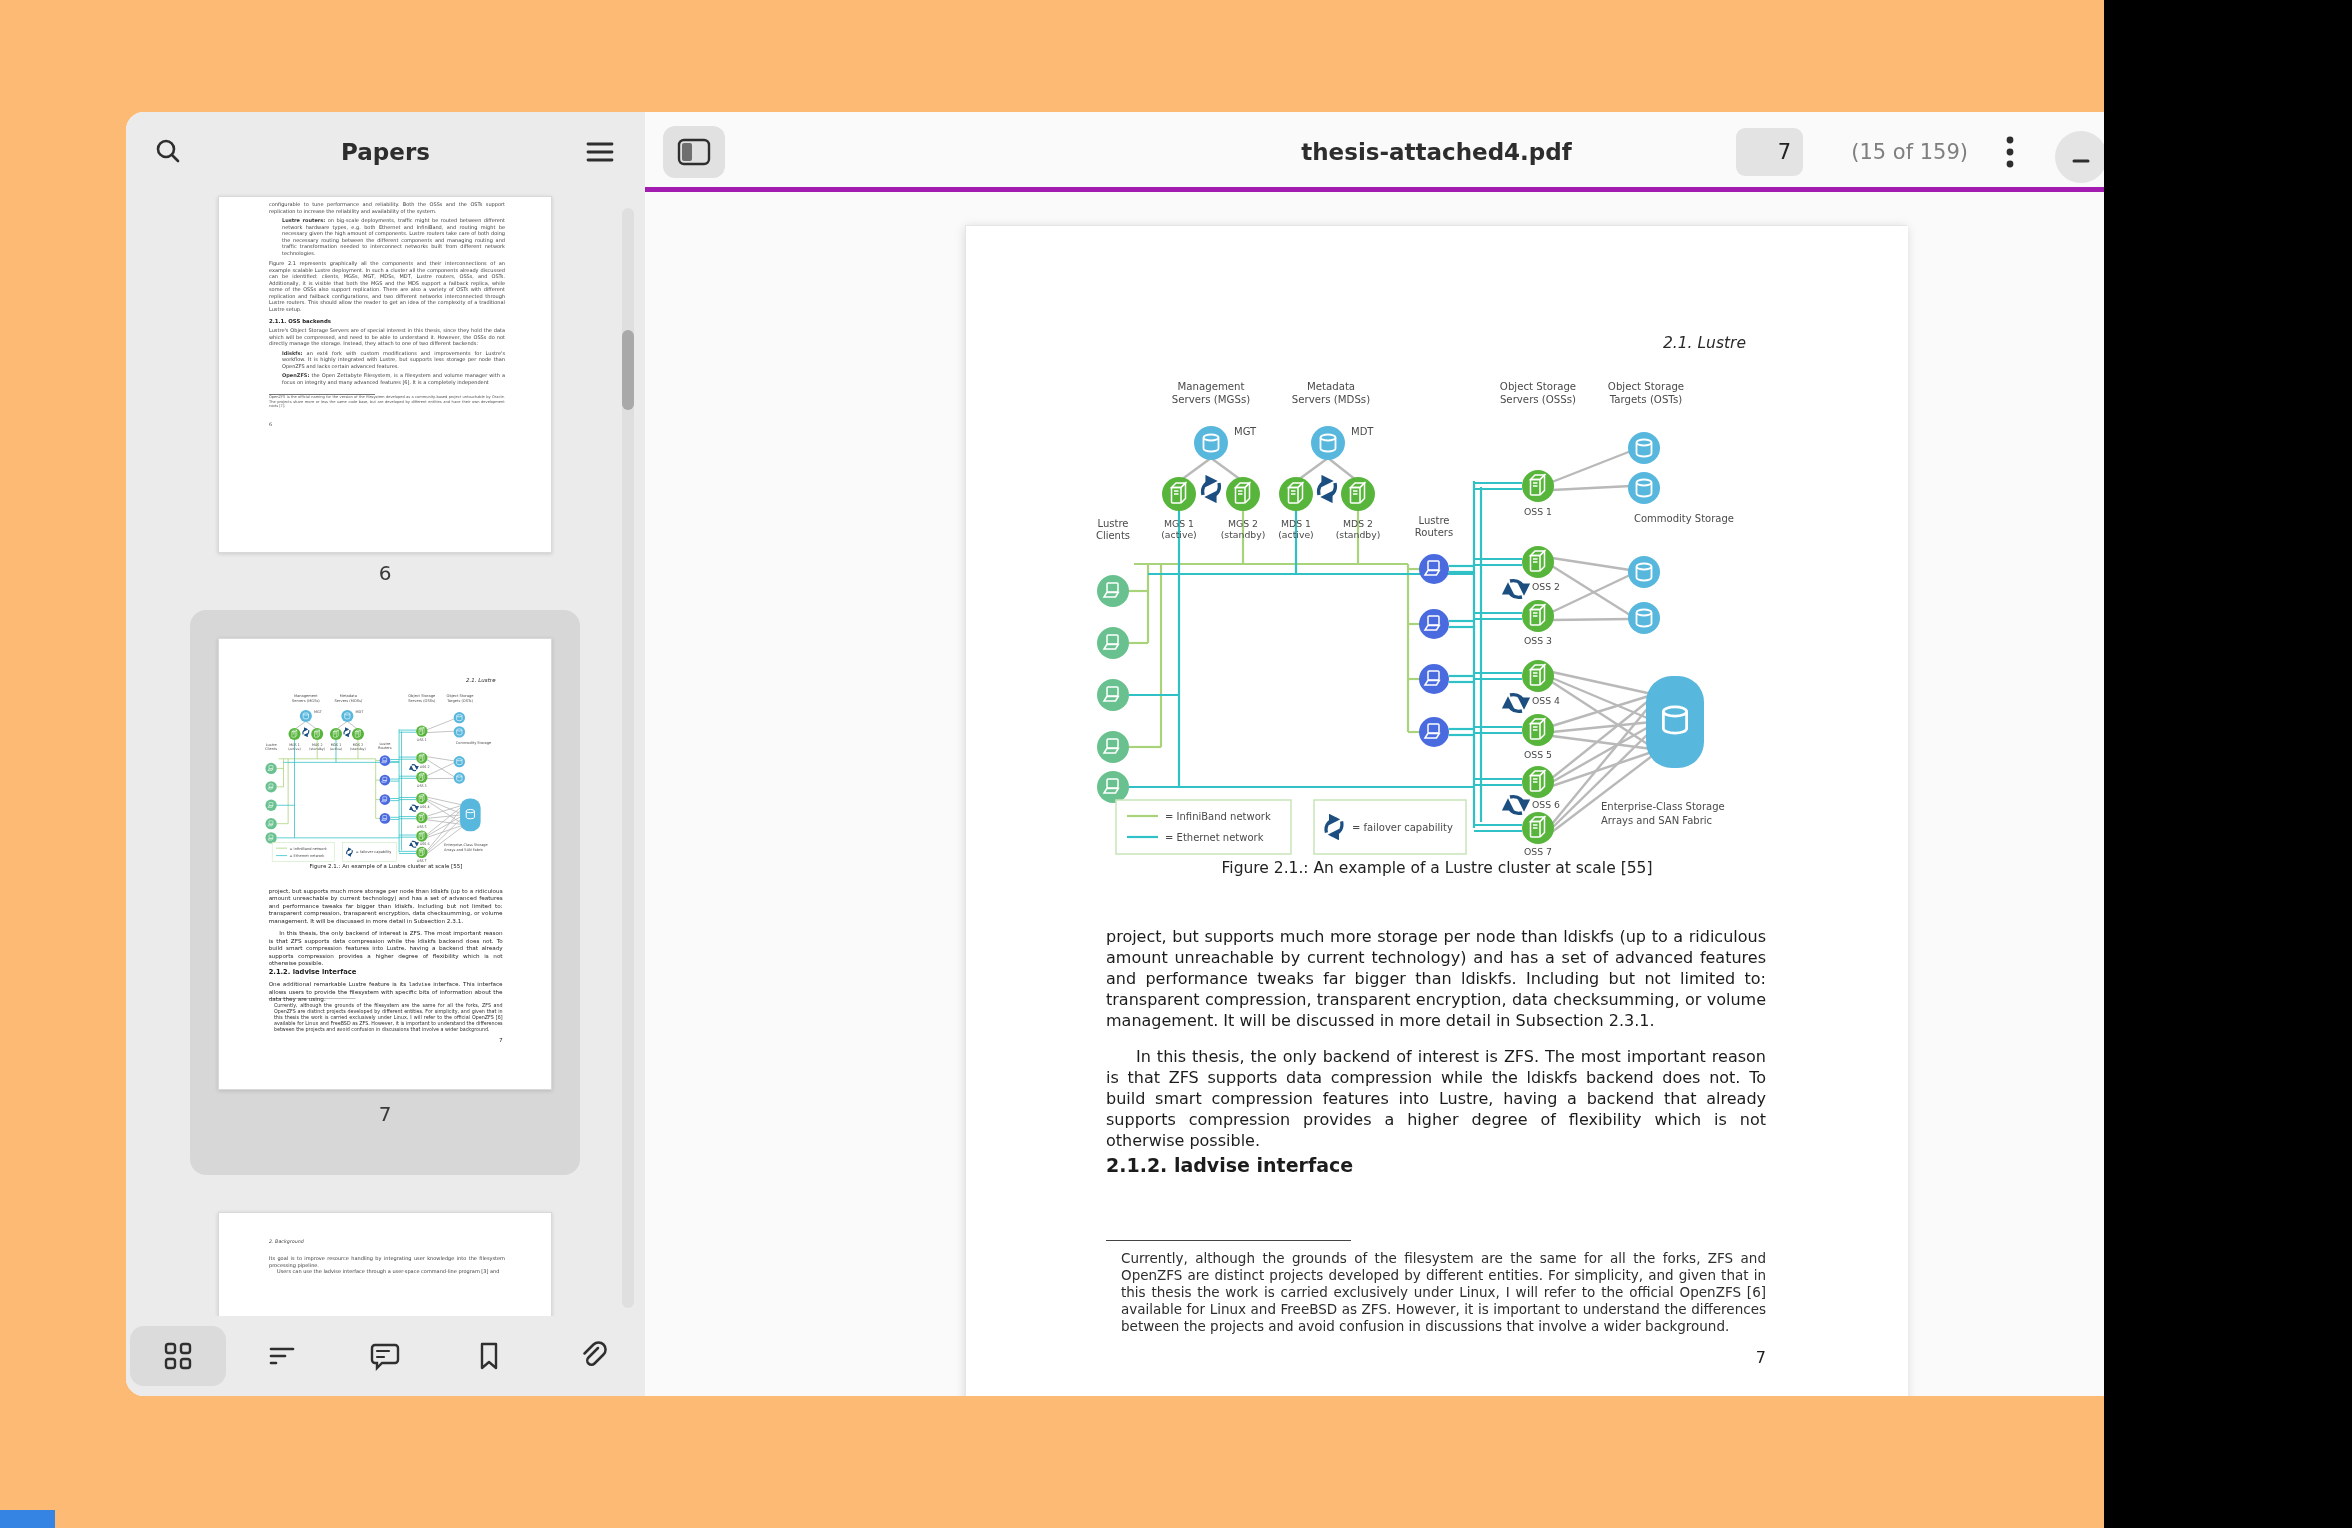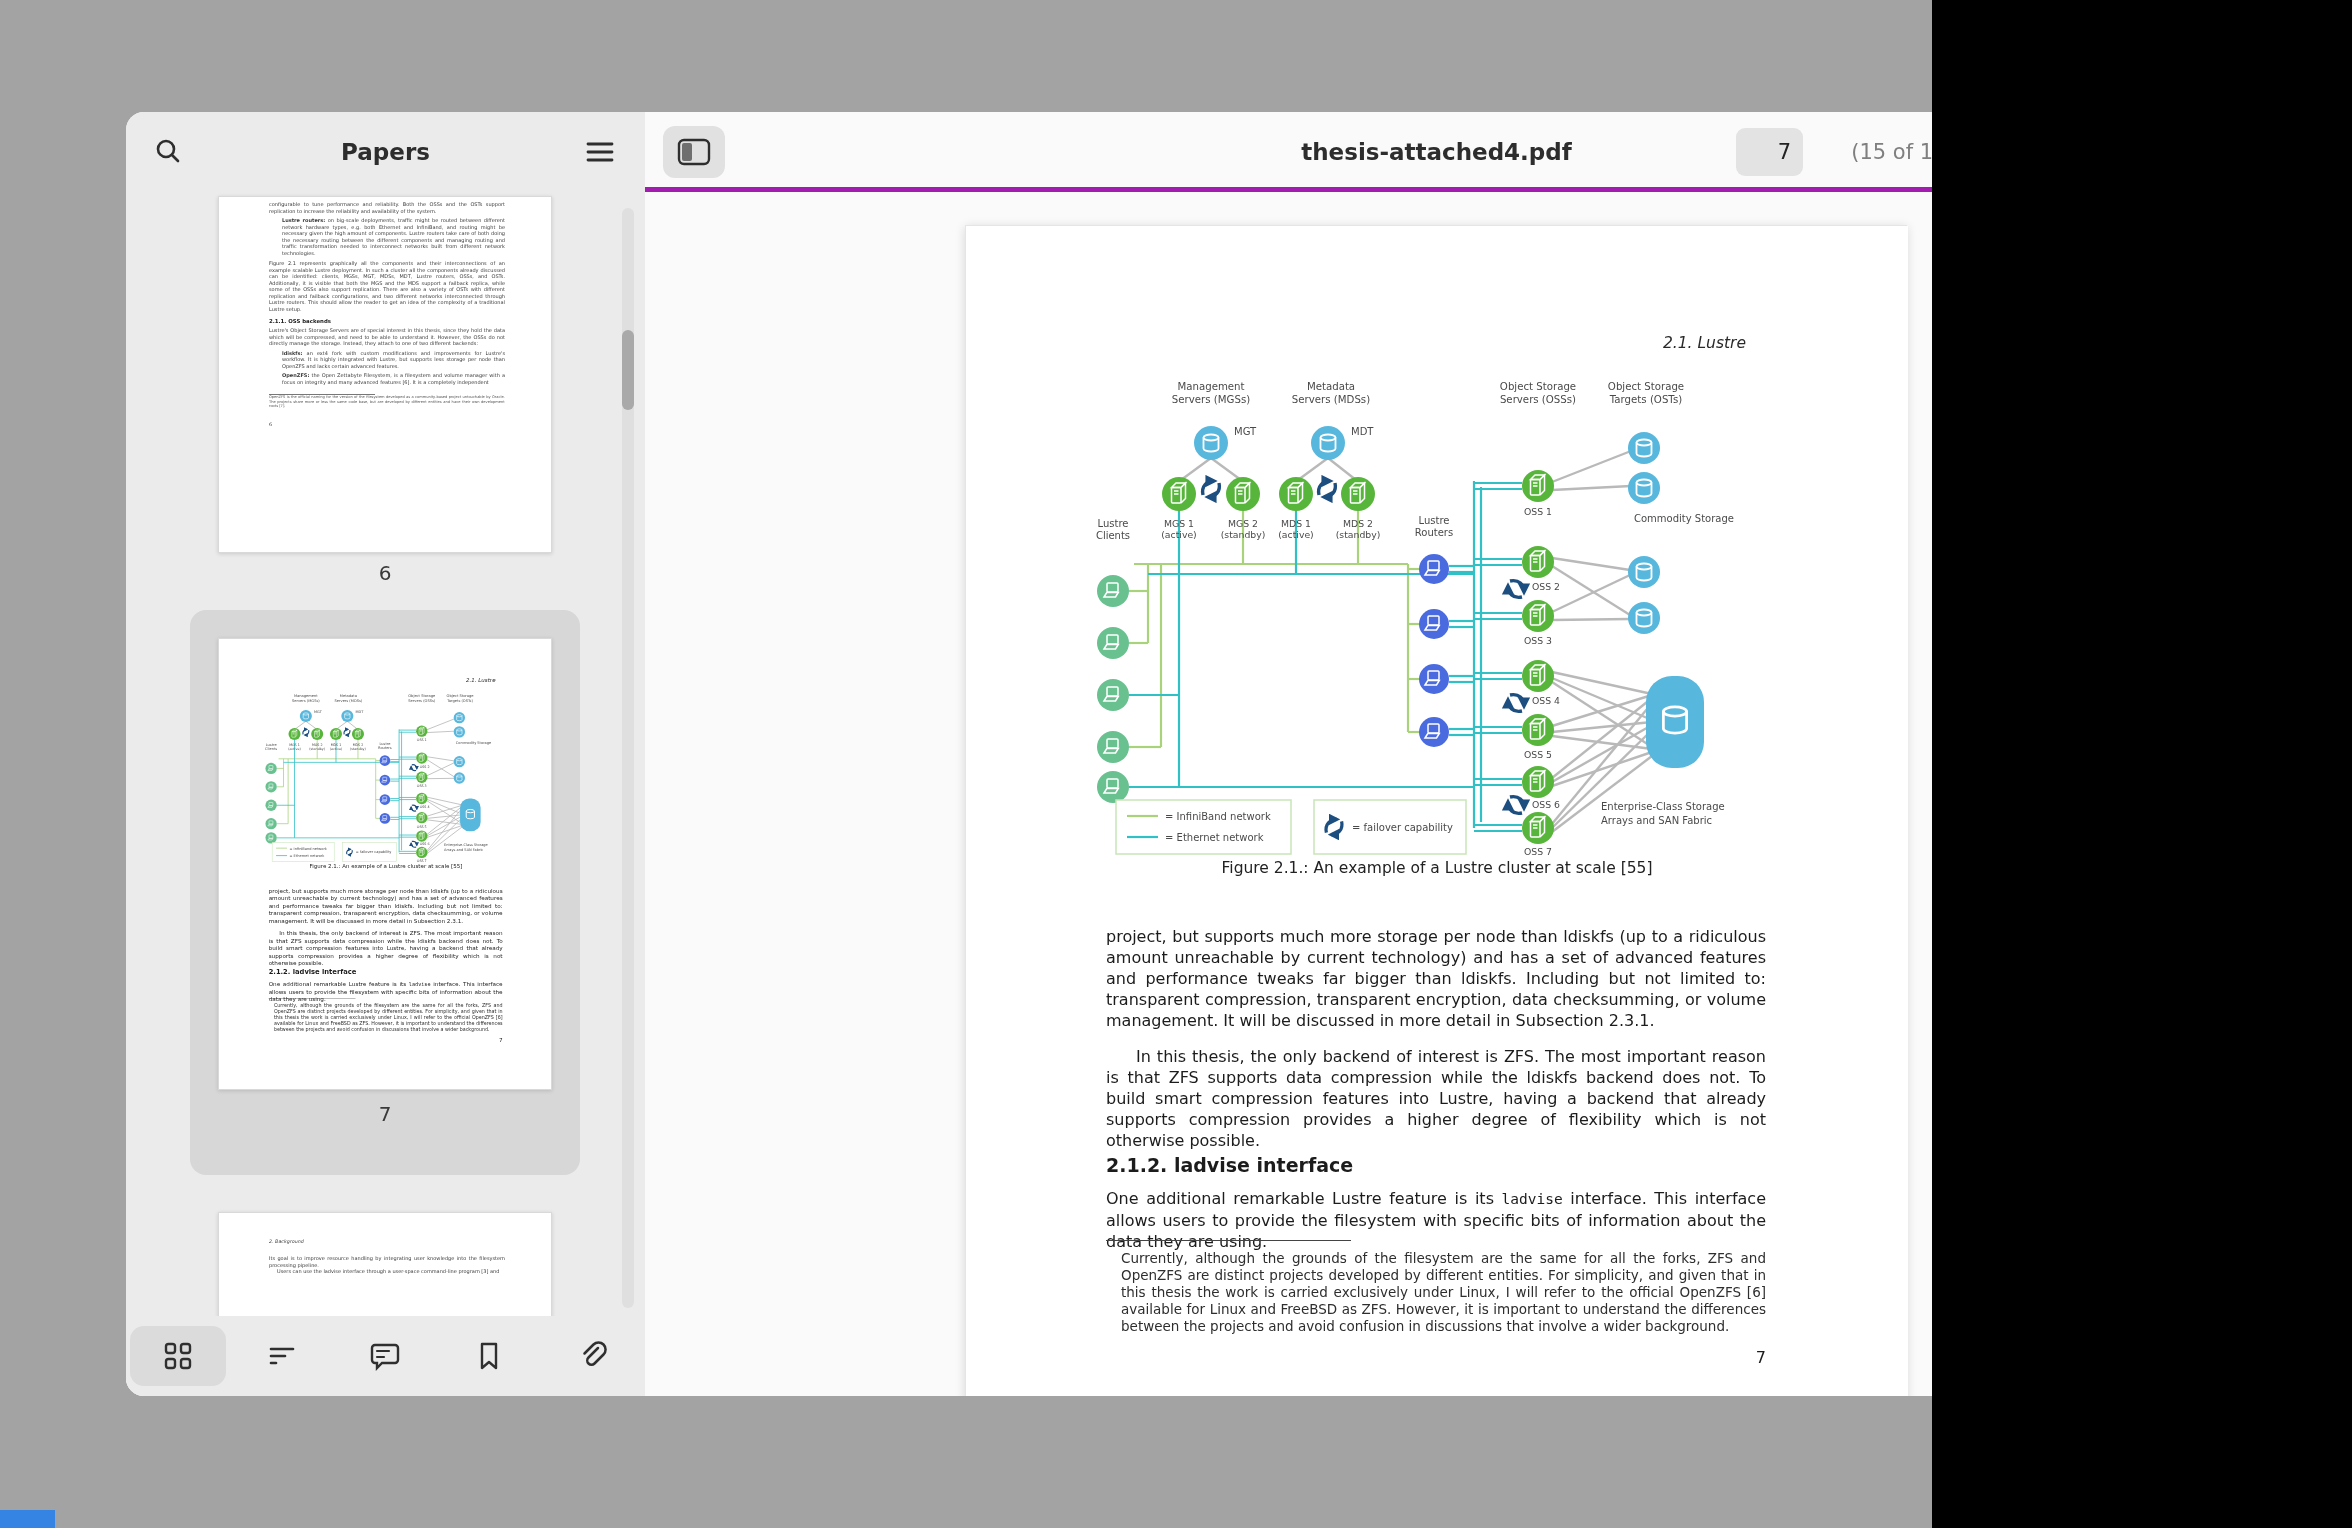--- a/index.html
+++ b/index.html
@@ -1,17 +1,17 @@
 <!DOCTYPE html>
 <html><head>
 <meta charset="utf-8">
 <style>
   * { margin:0; padding:0; box-sizing:border-box; }
   body { background:#000; font-family:"DejaVu Sans","Liberation Sans",sans-serif; }
-  #screen { position:relative; width:1932px; height:1528px; background:#a3a3a3; overflow:hidden; }
+  #screen { position:relative; width:2104px; height:1528px; background:#fdba74; overflow:hidden; }
   .accent-strip { position:absolute; left:0; top:1510px; width:55px; height:18px; background:#3584e4; }
 
   .window { position:absolute; left:126px; top:112px; width:2102px; height:1284px;
             border-radius:18px; overflow:hidden; background:#fafafa; }
 
   
   .sidebar { position:absolute; left:0; top:0; width:519px; height:100%; background:#ebebeb; }
   .sb-header { position:absolute; left:0; top:0; width:519px; height:80px; }
   .sb-title { position:absolute; left:0; top:0; width:100%; height:80px; line-height:80px;
               text-align:center; font-size:23px; font-weight:bold; color:#2d2d2d; }
@@ -690,21 +690,20 @@
                 </g>
               <text class="nm" x="266" y="455">= failover capability</text>
             </svg>
           </div>
 
           <div class="caption">Figure 2.1.: An example of a Lustre cluster at scale [55]</div>
 
           <div class="para p1">project, but supports much more storage per node than ldiskfs (up to a ridiculous amount unreachable by current technology) and has a set of advanced features and performance tweaks far bigger than ldiskfs. Including but not limited to: transparent compression, transparent encryption, data checksumming, or volume management. It will be discussed in more detail in Subsection 2.3.1.</div>
           <div class="para p2">In this thesis, the only backend of interest is ZFS. The most important reason is that ZFS supports data compression while the ldiskfs backend does not. To build smart compression features into Lustre, having a backend that already supports compression provides a higher degree of flexibility which is not otherwise possible.</div>
           <div class="sec-head">2.1.2. ladvise interface</div>
-          <div class="para p3"><span>One additional remarkable Lustre feature is its </span><code>ladvise</code><span> interface. This interface allows users to provide the filesystem with specific bits of information about the data they are using.</span></div>
 
           <div class="foot-rule"></div>
           <div class="footnote">Currently, although the grounds of the filesystem are the same for all the forks, ZFS and OpenZFS are distinct projects developed by different entities. For simplicity, and given that in this thesis the work is carried exclusively under Linux, I will refer to the official OpenZFS [6] available for Linux and FreeBSD as ZFS. However, it is important to understand the differences between the projects and avoid confusion in discussions that involve a wider background.</div>
           <div class="page-num">7</div>
         </div>
       </div>
 
       <div class="float-btn fb-fit">
         <svg width="30" height="30" viewBox="0 0 30 30">
           <path d="M4 10 v-4 a2 2 0 0 1 2 -2 h4" fill="none" stroke="#f2f2f2" stroke-width="3" stroke-linecap="round"></path>

